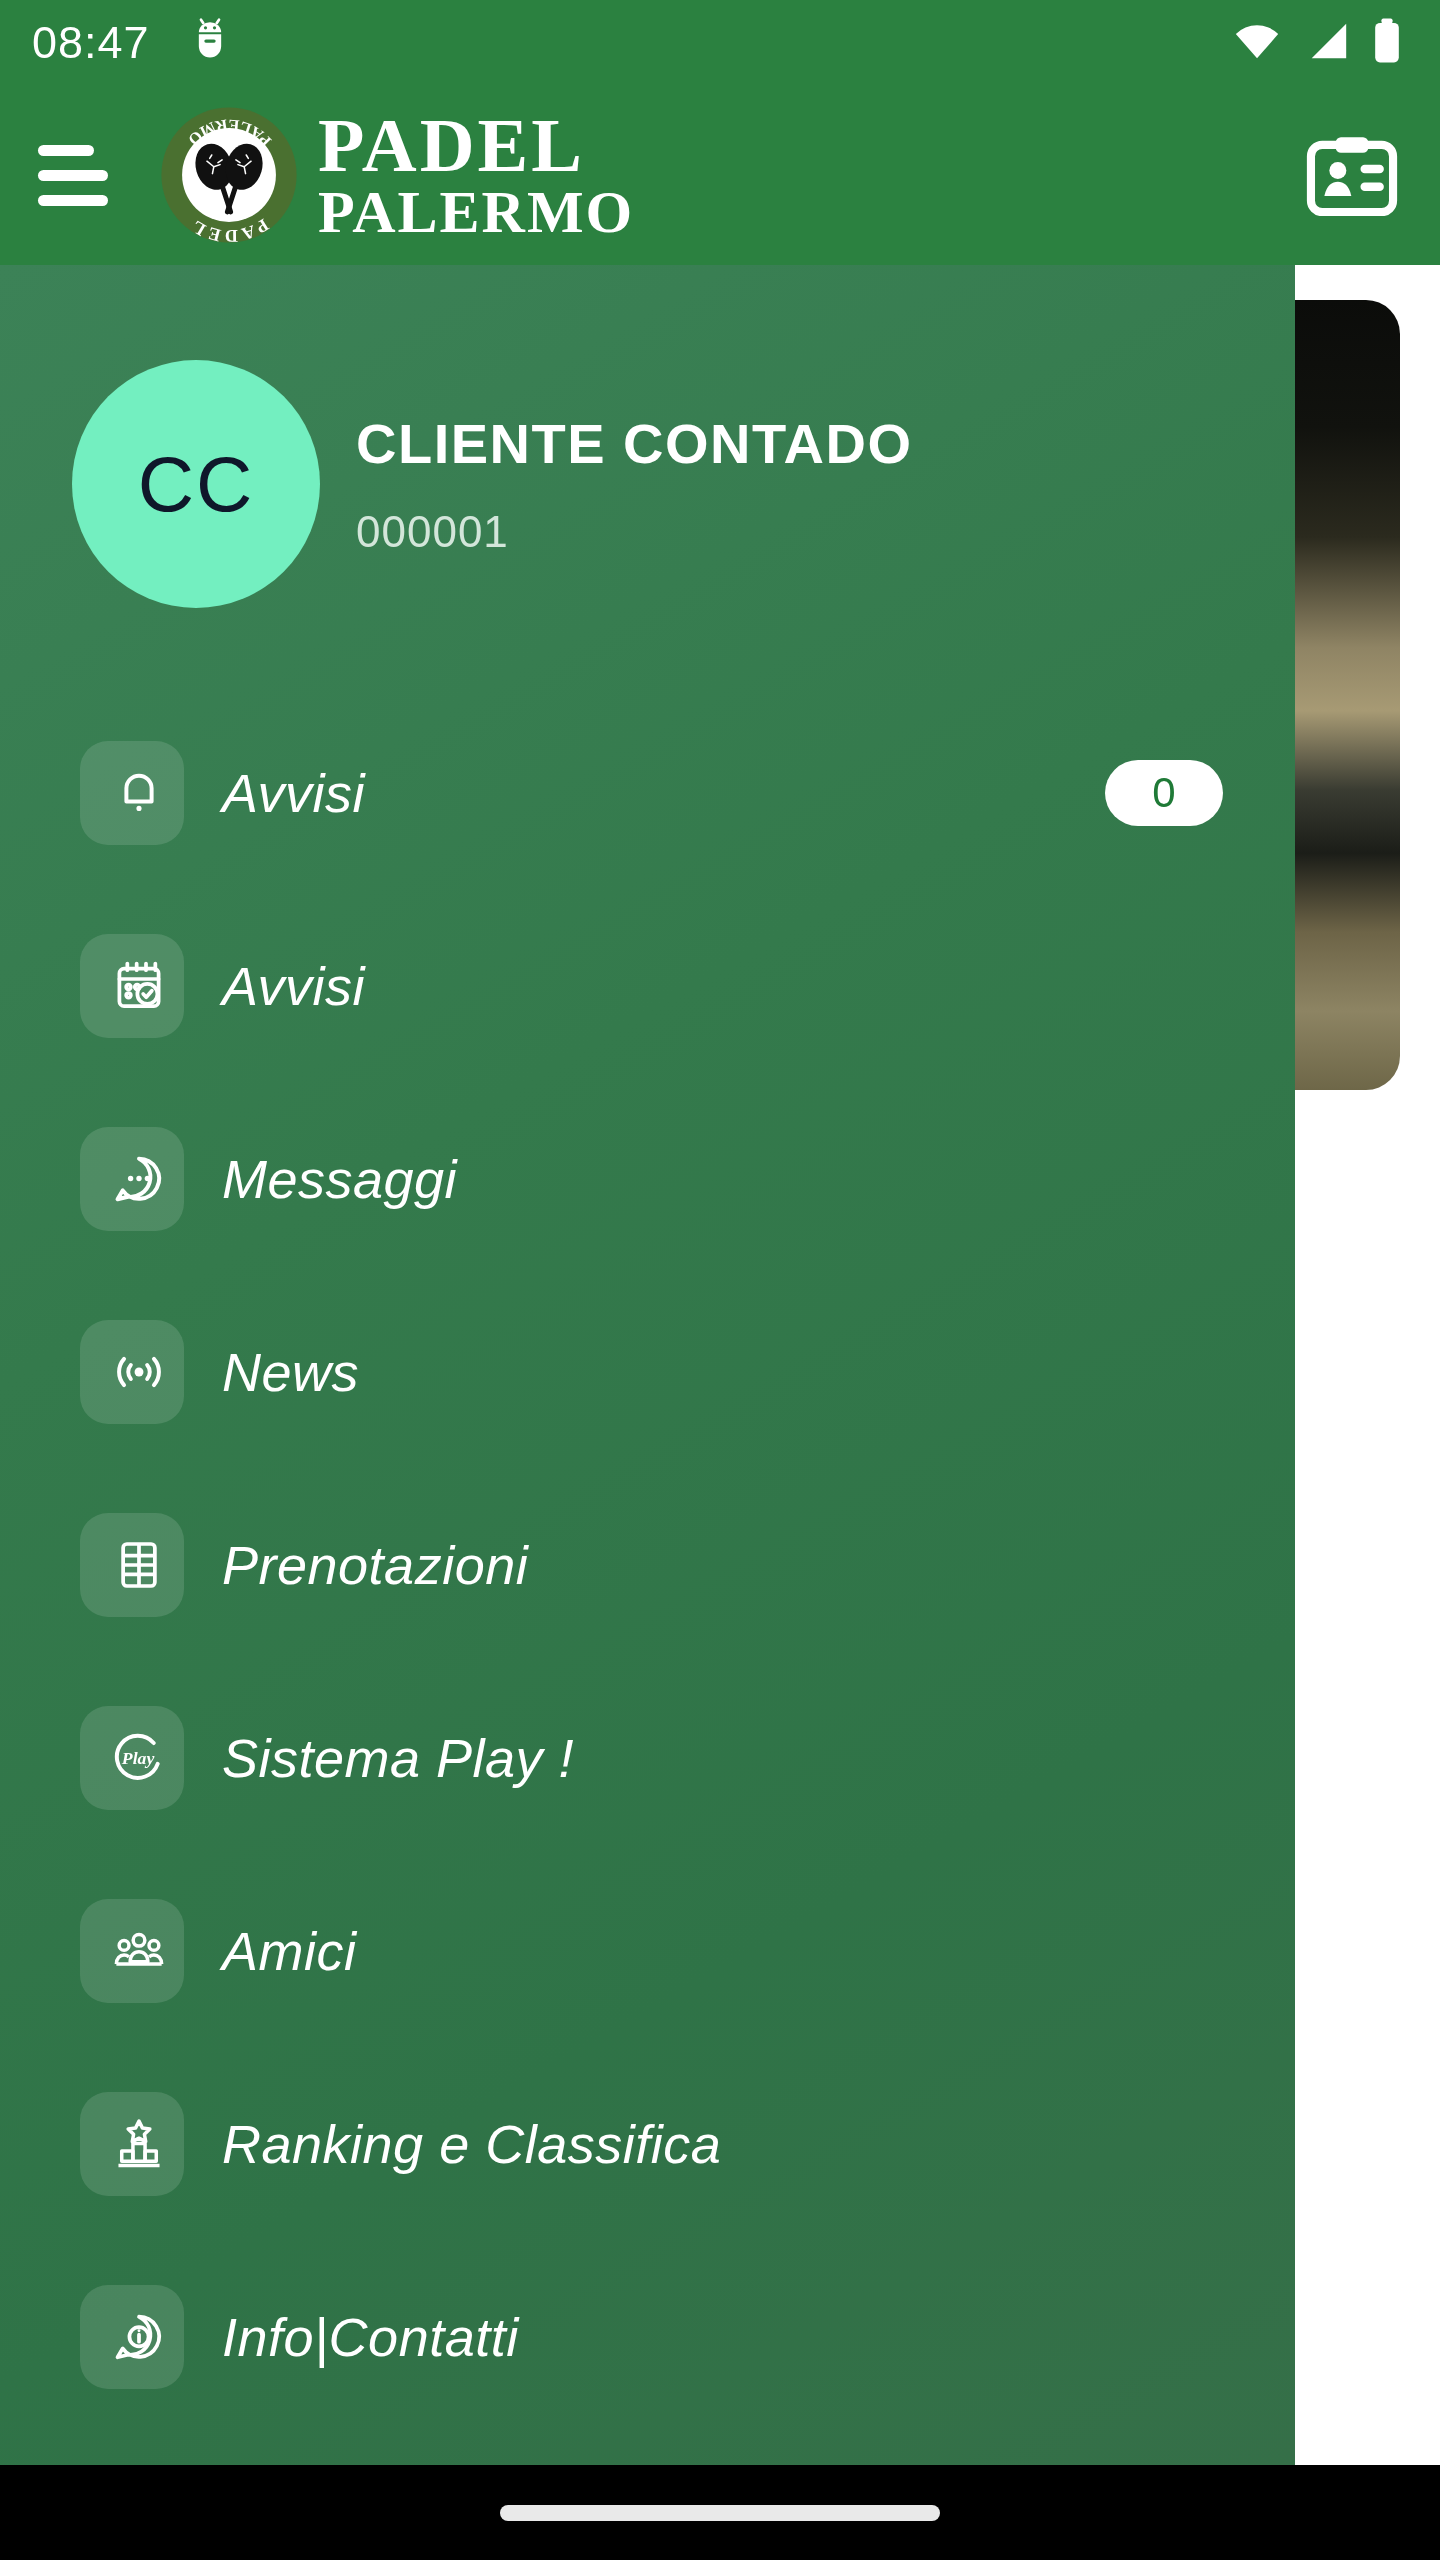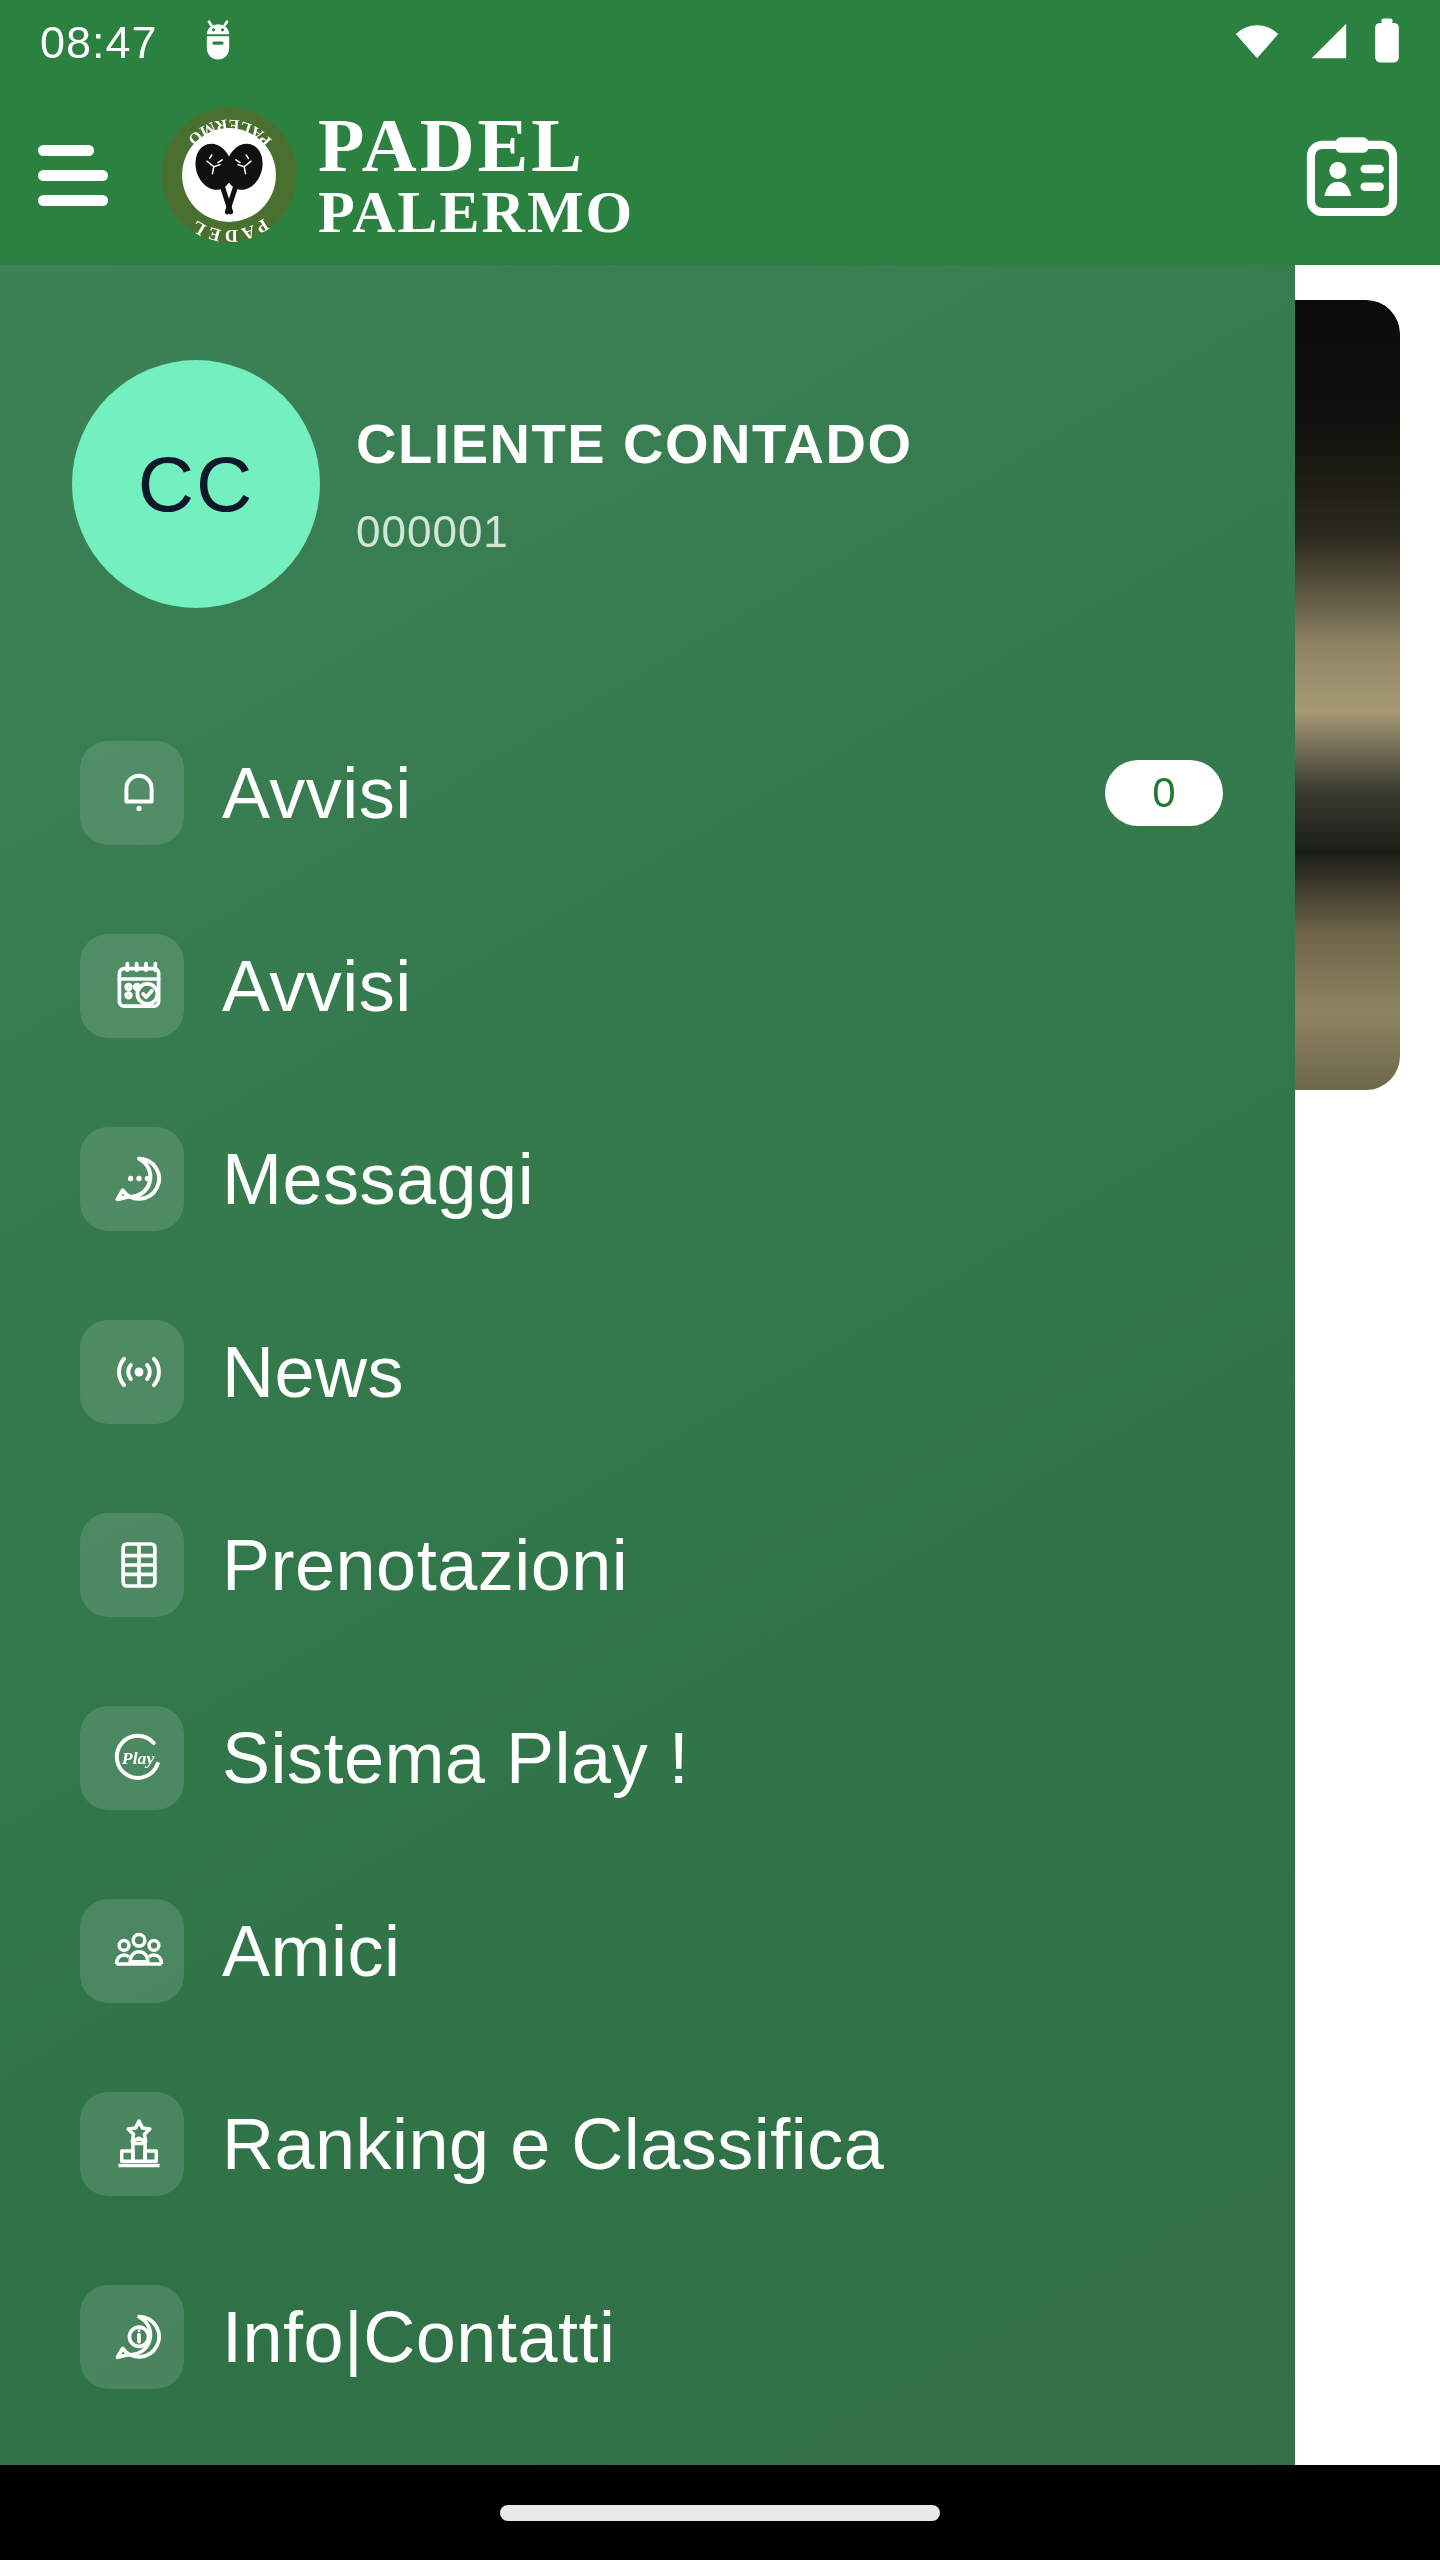--- a/index.html
+++ b/index.html
@@ -38,21 +38,21 @@
     border:26px solid #0b0b09;
     filter:blur(2px);
   }
 
   
   #statusbar {
     position:absolute; left:0; top:0; width:1440px; height:85px;
     background:#2b8140;
     display:flex; align-items:center; z-index:40;
   }
-  #sb-left { display:flex; align-items:center; gap:40px; margin-left:40px; }
+  #sb-left { display:flex; gap:40px; margin-left:32px; }
   #sb-time { color:#ffffff; font-size:45px; letter-spacing:1px; }
   .sb-right { margin-left:auto; margin-right:38px; display:flex; align-items:center; gap:22px; }
 
   
   #appbar {
     position:absolute; left:0; top:85px; width:1440px; height:180px;
     background:#2b8140; z-index:40;
     display:flex; align-items:center;
   }
   #hamburger {
@@ -97,21 +97,21 @@
   #menu { margin-top:88px; }
   .menu-item {
     height:193px; display:flex; align-items:center; padding:0 72px 0 80px;
   }
   .icon-tile {
     width:104px; height:104px; flex:0 0 104px; border-radius:28px;
     background:rgba(255,255,255,0.13);
     display:flex; align-items:center; justify-content:center;padding-left:13px;
   }
   .menu-label {
-    margin-left:38px; color:#ffffff; font-size:72px; letter-spacing:0.5px; white-space:nowrap;
+    margin-left:38px; color:#ffffff; font-size:54px; letter-spacing:0.5px; white-space:nowrap;font-style:italic;
   }
   .menu-badge {
     margin-left:auto; min-width:118px; height:66px; border-radius:33px;
     background:#ffffff; color:#1f7a37; font-size:42px;
     display:flex; align-items:center; justify-content:center; padding:0 24px;
   }
 
   
   #navbar {
     position:absolute; left:0; bottom:0; width:1440px; height:95px;

